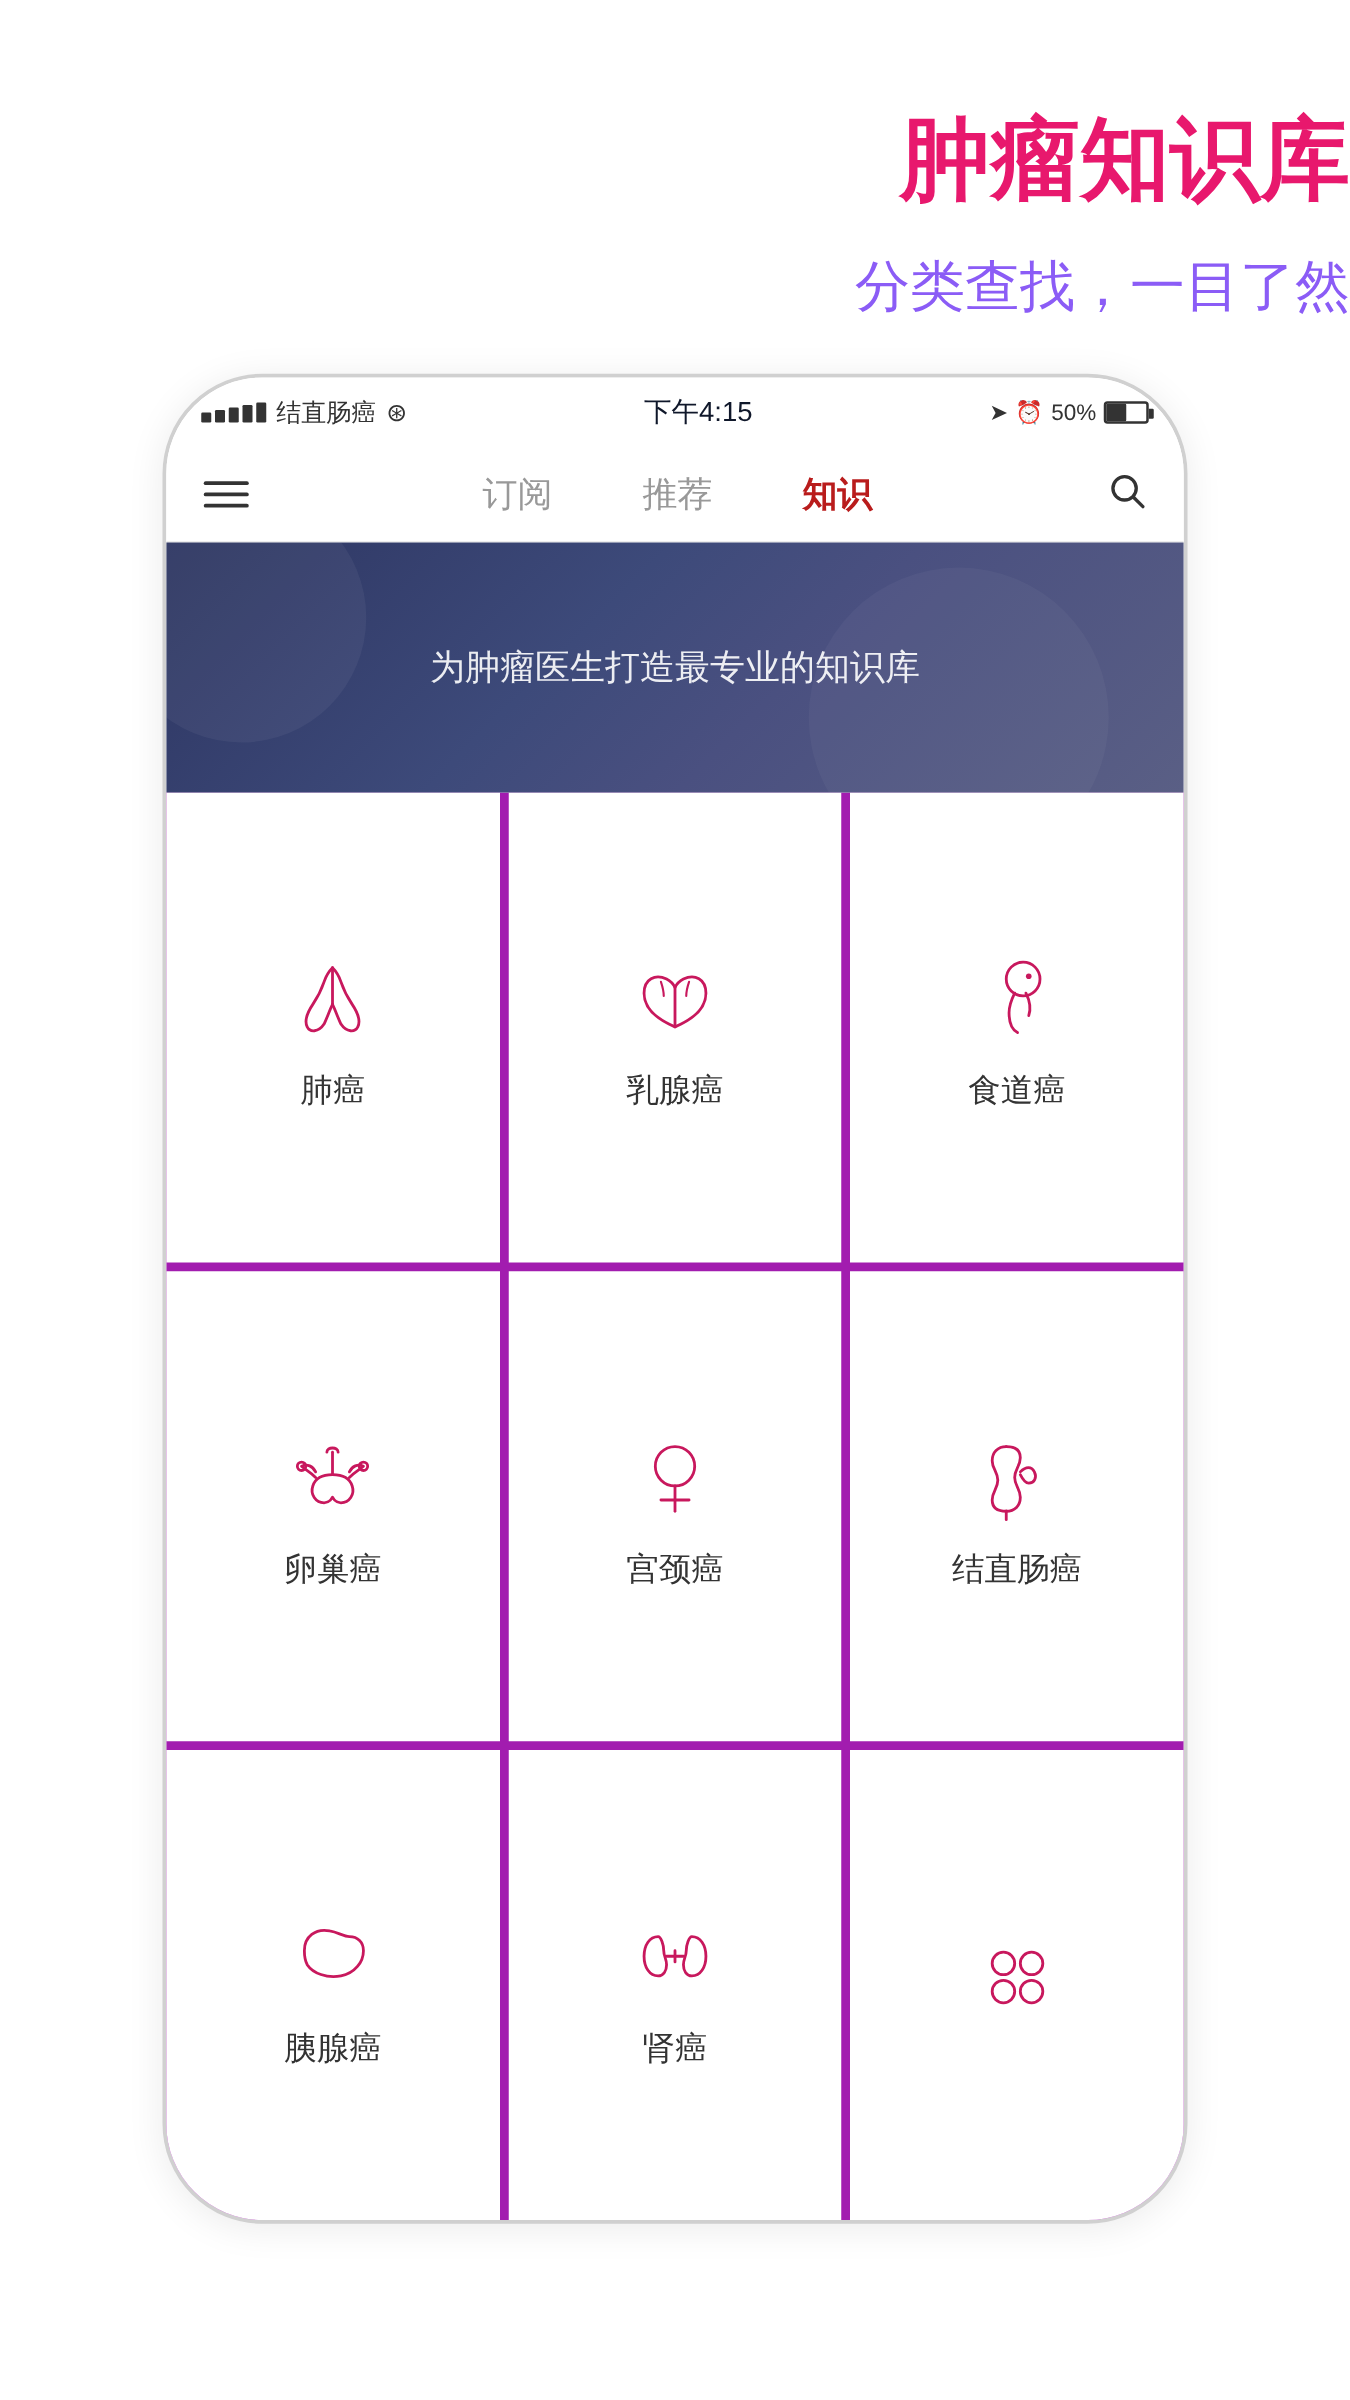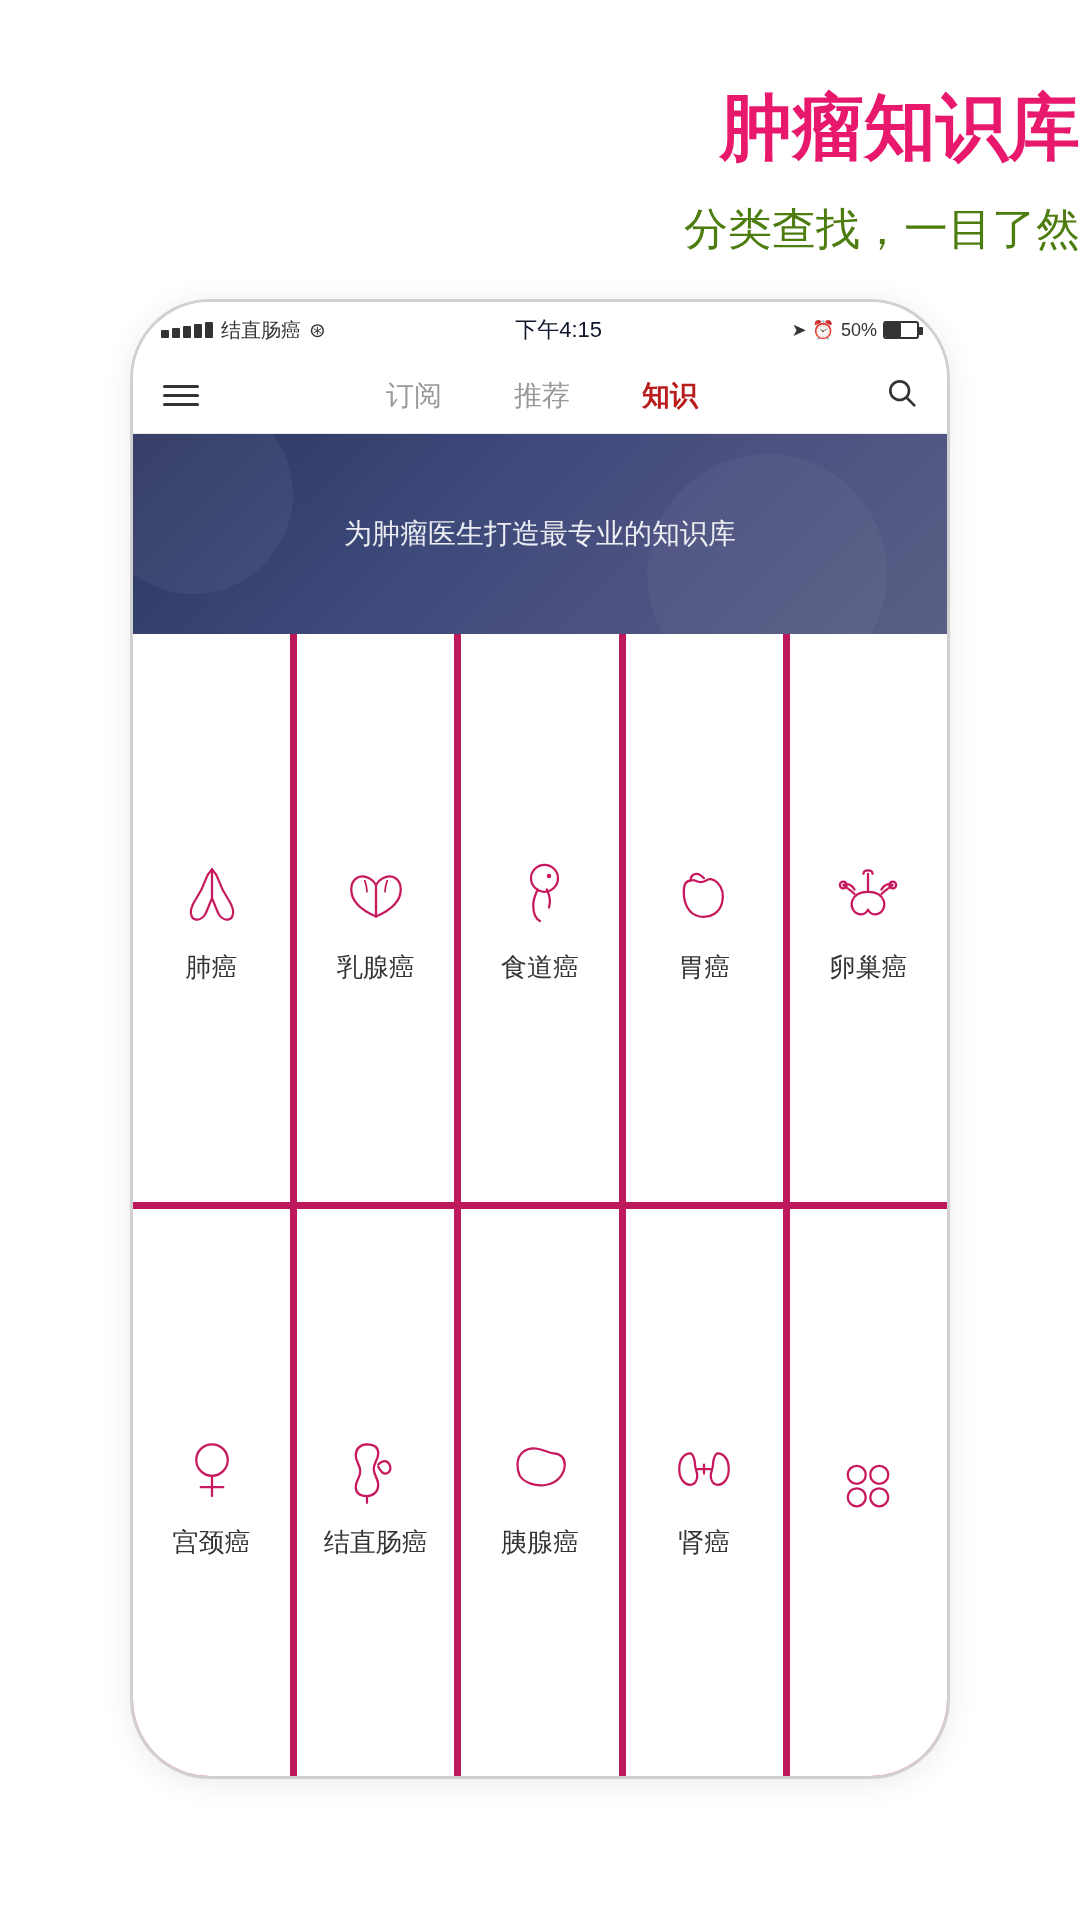--- a/index.html
+++ b/index.html
@@ -22,21 +22,21 @@
       padding-bottom: 40px;
     }
     .page-title {
       font-size: 72px;
       font-weight: 700;
       color: #e8186d;
       margin-bottom: 24px;
     }
     .page-subtitle {
       font-size: 44px;
-      color: #4d7c0f;
+      color: #8b5cf6;
       font-weight: 400;
     }
 
     
     .phone-wrap {
       width: 860px;
       flex: 1;
       display: flex;
       justify-content: center;
       align-items: flex-start;
@@ -173,22 +173,22 @@
       font-size: 28px;
       color: rgba(255,255,255,0.9);
       font-weight: 400;
       z-index: 1;
     }
 
     
     .category-grid {
       flex: 1;
       display: grid;
-      grid-template-columns: 1fr 1fr 1fr 1fr 1fr;
-      background: #be185d;
+      grid-template-columns: 1fr 1fr 1fr;
+      background: #a21caf;
       gap: 7px;
     }
     .category-cell {
       background: #ffffff;
       display: flex;
       flex-direction: column;
       align-items: center;
       justify-content: center;
       padding: 36px 10px 32px;
       cursor: pointer;
@@ -307,30 +307,20 @@
             <circle cx="36" cy="18" r="12" stroke-width="2"></circle>
             <path d="M30 28 C28 32 26 36 26 42 C26 50 28 54 32 56"></path>
             <path d="M38 28 C40 32 42 38 40 44"></path>
 
             <circle cx="40" cy="16" r="2" fill="#c8185d" stroke="none"></circle>
           </svg>
         </div>
         <div class="cat-label">食道癌</div>
       </div>
 
-      <div class="category-cell">
-        <div class="cat-icon">
-          <svg viewBox="0 0 64 64">
-
-            <path d="M20 20 C16 20 14 24 14 30 C14 40 18 50 28 52 C38 54 46 48 48 40 C50 32 48 26 44 22 C40 18 36 18 34 20 C30 22 28 22 24 20 C22 19 21 20 20 20Z"></path>
-            <path d="M20 20 C20 16 22 14 26 14 C28 14 30 16 32 18"></path>
-          </svg>
-        </div>
-        <div class="cat-label">胃癌</div>
-      </div>
 
       <div class="category-cell">
         <div class="cat-icon">
           <svg viewBox="0 0 64 64">
 
             <path d="M32 14 L32 30"></path>
             <path d="M32 30 C26 30 20 32 18 38 C16 44 20 50 26 50 C30 50 32 46 32 46 C32 46 34 50 38 50 C44 50 48 44 46 38 C44 32 38 30 32 30Z"></path>
 
             <path d="M20 32 C16 28 12 26 10 24 C14 22 18 24 20 28"></path>
             <path d="M44 32 C48 28 52 26 54 24 C50 22 46 24 44 28"></path>

